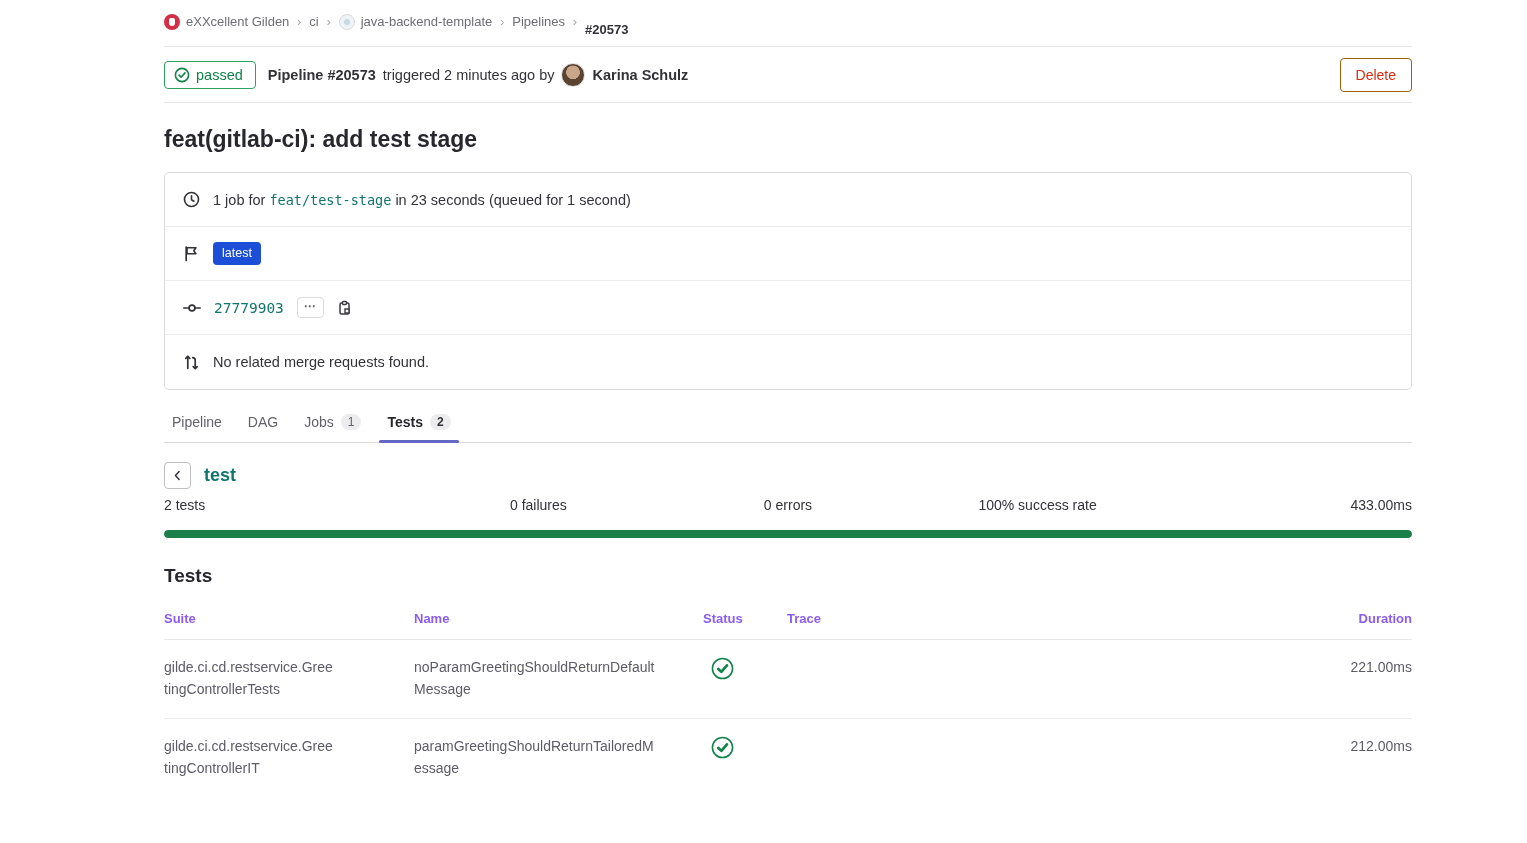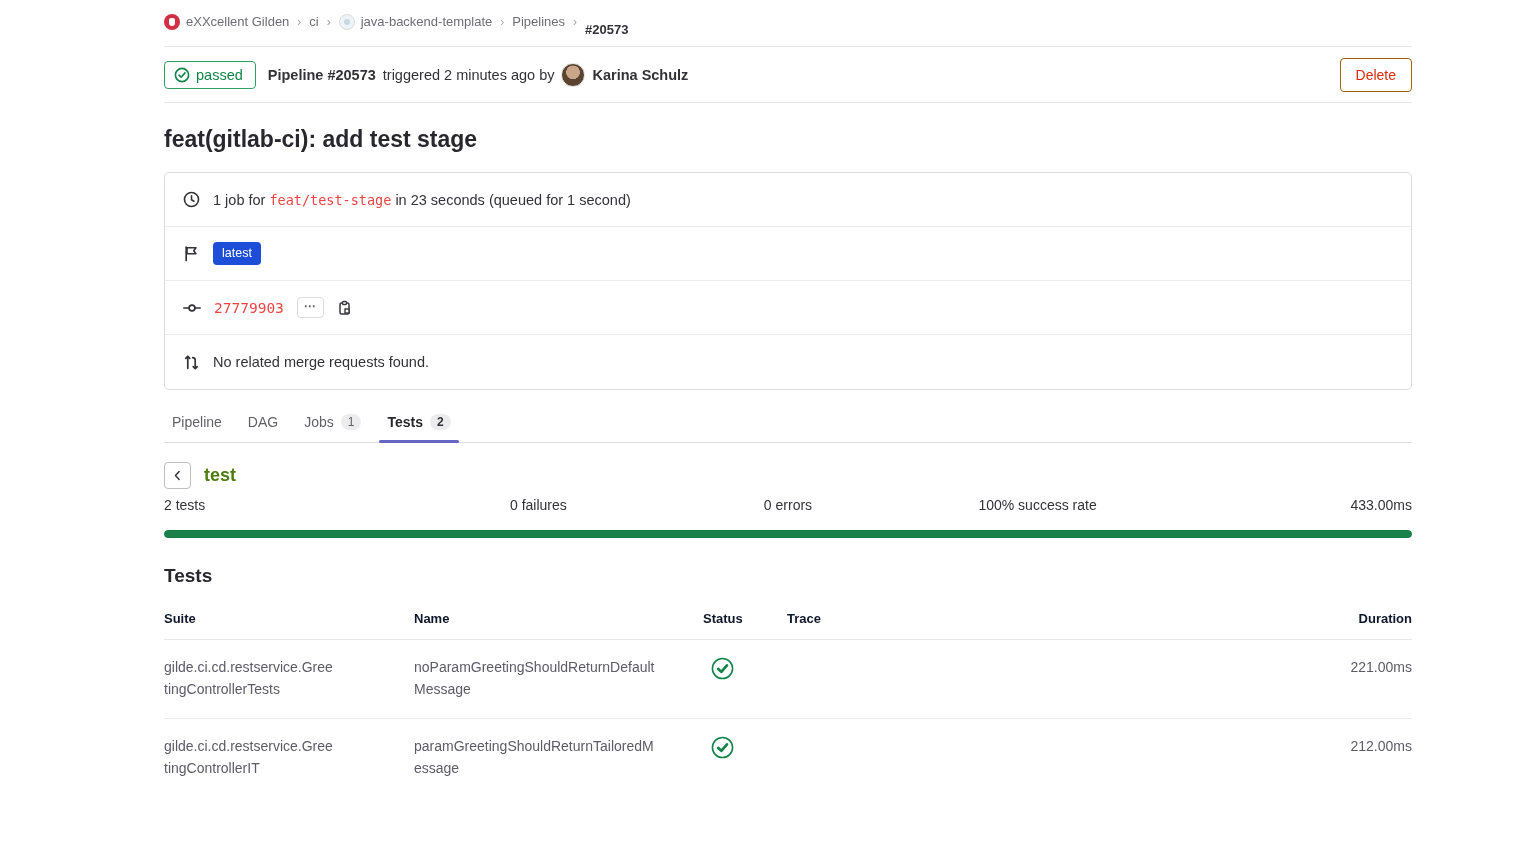--- a/index.html
+++ b/index.html
@@ -40,21 +40,21 @@
   
   .pipeline-title { font-size:23px; font-weight:700; margin:23px 0 19px; color:#28272d; }
 
   
   .info-card { border:1px solid #dbdbdb; border-radius:5px; }
   .info-row { display:flex; align-items:center; gap:13px; min-height:54px; padding:0 18px;
     border-bottom:1px solid #ececef; font-size:14.5px; }
   .info-row:last-child { border-bottom:none; }
   .info-icon { display:flex; color:#333238; flex:0 0 auto; }
   .mono-link { font-family:"DejaVu Sans Mono","Liberation Mono",monospace; font-size:13.5px;
-    color:#ef4444; text-decoration:none; cursor:pointer; }
+    color:#0f766e; text-decoration:none; cursor:pointer; }
   .latest-badge { background:#1d4ed8; color:#fff; font-size:12.5px; padding:3px 9px;
     border-radius:4px; line-height:1.3; }
   .ellipsis-btn { border:1px solid #dbdbdb; background:#fff; border-radius:4px; color:#626168;
     font-size:12px; font-weight:700; padding:1px 6px 3px; line-height:1.2; cursor:pointer; letter-spacing:1px; }
   .icon-btn { background:none; border:none; padding:0; display:flex; color:#3a383f; cursor:pointer; }
 
   
   .tabs { display:flex; gap:10px; border-bottom:1px solid #dbdbdb; margin-top:12px; }
   .tab { display:inline-flex; align-items:center; gap:7px; padding:12px 8px; font-size:14px;
     color:#626168; text-decoration:none; cursor:pointer; position:relative; }
@@ -62,35 +62,35 @@
   .tab.active::after { content:""; position:absolute; left:0; right:0; bottom:-1px; height:3px;
     background:#6666c4; border-radius:2px; }
   .tab-badge { background:#ececef; color:#626168; border-radius:10px; padding:1px 7px;
     font-size:12px; font-weight:400; }
   .tab.active .tab-badge { color:#333238; font-weight:700; }
 
   
   .suite-header { display:flex; align-items:center; gap:13px; margin-top:19px; }
   .back-btn { width:27px; height:27px; border:1px solid #bfbfc3; border-radius:4px; background:#fff;
     display:flex; align-items:center; justify-content:center; color:#333238; cursor:pointer; }
-  .suite-title { font-size:18px; font-weight:700; color:#4d7c0f; }
+  .suite-title { font-size:18px; font-weight:700; color:#0f766e; }
 
   
   .stats-row { display:flex; margin-top:8px; font-size:14px; color:#333238; }
   .stat { flex:1; text-align:center; }
   .stat:first-child { text-align:left; }
   .stat:last-child { text-align:right; }
   .progress-track { margin-top:17px; height:8px; border-radius:4px; background:#ececef; overflow:hidden; }
   .progress-fill { height:100%; background:#1a7f48; border-radius:4px; }
 
   
   .tests-heading { margin-top:27px; font-size:19px; font-weight:700; color:#28272d; }
   .ttable { margin-top:12px; }
   .trow { display:flex; align-items:flex-start; }
-  .thead { padding:12px 0 13px; border-bottom:1px solid #e8e8e8; font-size:13px; font-weight:700; color:#0f172a; }
+  .thead { padding:12px 0 13px; border-bottom:1px solid #e8e8e8; font-size:13px; font-weight:700; color:#8b5cf6; }
   .tbody-row { padding:17px 0 18px; border-bottom:1px solid #ececef; font-size:14px; color:#5d5b66;
     line-height:1.55; cursor:pointer; }
   .tbody-row:last-child { border-bottom:none; }
   .col-suite { width:250px; padding-right:78px; word-break:break-all; }
   .col-name { width:289px; padding-right:46px; word-break:break-all; }
   .col-status { width:84px; }
   .col-trace { flex:1; }
   .col-duration { width:120px; text-align:right; }
   .check-circle { display:inline-flex; margin-left:8px; }
 </style>

